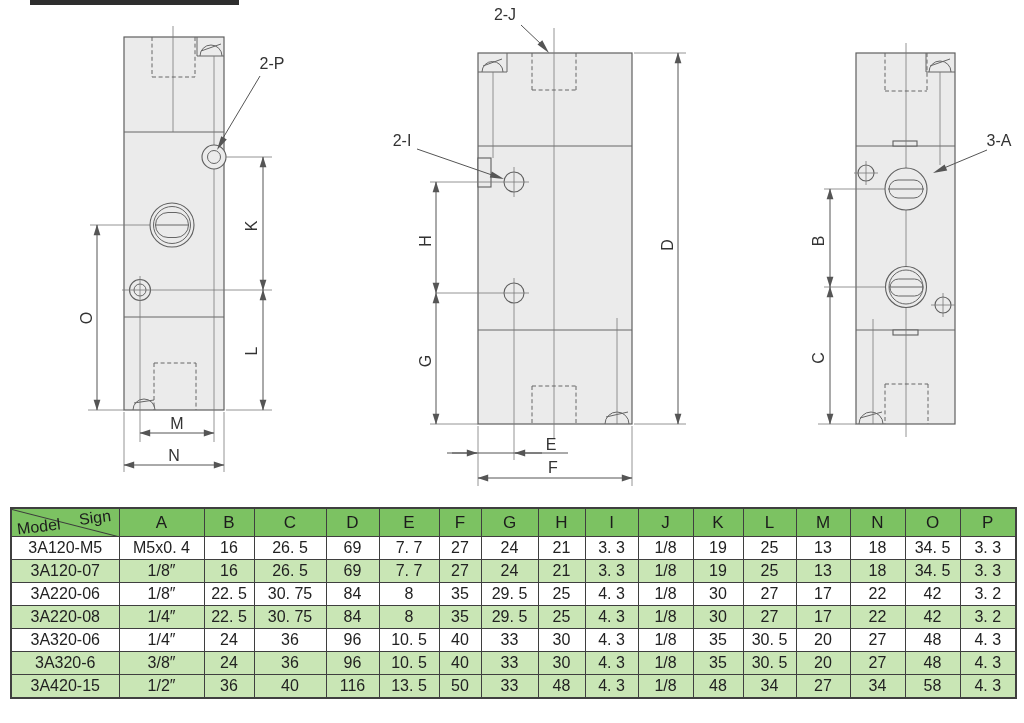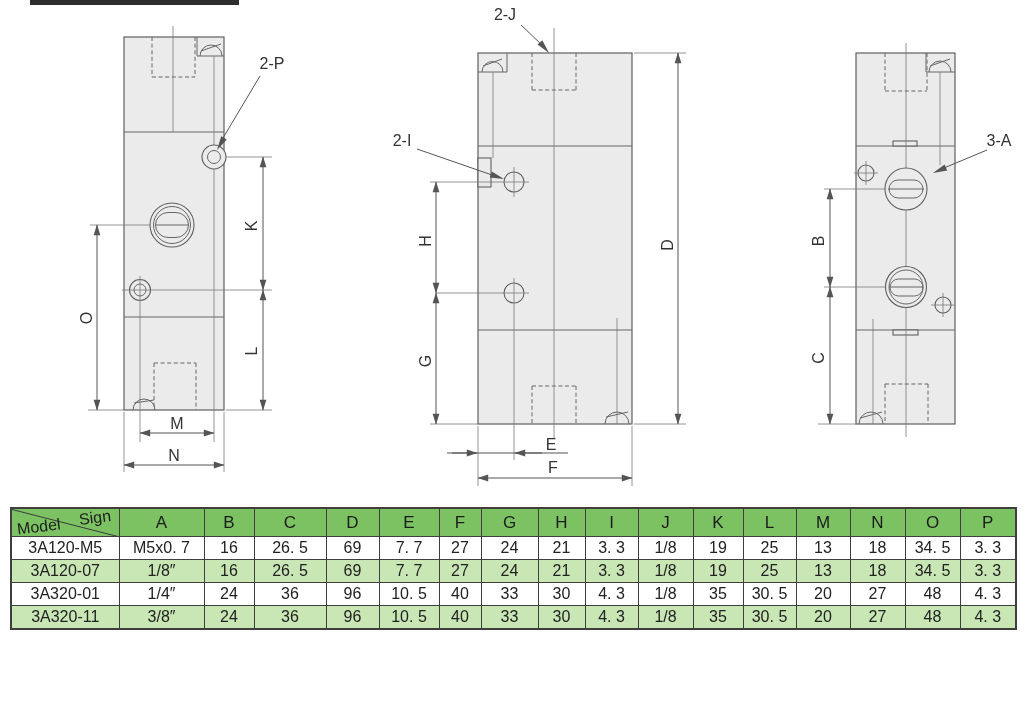--- a/index.html
+++ b/index.html
@@ -341,21 +341,21 @@
           <th>L</th>
           <th>M</th>
           <th>N</th>
           <th>O</th>
           <th>P</th>
         </tr>
     </thead>
     <tbody>
         <tr>
           <td>3A120-M5</td>
-          <td>M5x0. 7</td>
+          <td>M5x0. 4</td>
           <td>16</td>
           <td>26. 5</td>
           <td>69</td>
           <td>7. 7</td>
           <td>27</td>
           <td>24</td>
           <td>21</td>
           <td>3. 3</td>
           <td>1/8</td>
           <td>19</td>
@@ -378,52 +378,109 @@
           <td>3. 3</td>
           <td>1/8</td>
           <td>19</td>
           <td>25</td>
           <td>13</td>
           <td>18</td>
           <td>34. 5</td>
           <td>3. 3</td>
         </tr>
         <tr>
-          <td>3A320-01</td>
+          <td>3A220-06</td>
+          <td>1/8″</td>
+          <td>22. 5</td>
+          <td>30. 75</td>
+          <td>84</td>
+          <td>8</td>
+          <td>35</td>
+          <td>29. 5</td>
+          <td>25</td>
+          <td>4. 3</td>
+          <td>1/8</td>
+          <td>30</td>
+          <td>27</td>
+          <td>17</td>
+          <td>22</td>
+          <td>42</td>
+          <td>3. 2</td>
+        </tr>
+        <tr class="alt">
+          <td>3A220-08</td>
+          <td>1/4″</td>
+          <td>22. 5</td>
+          <td>30. 75</td>
+          <td>84</td>
+          <td>8</td>
+          <td>35</td>
+          <td>29. 5</td>
+          <td>25</td>
+          <td>4. 3</td>
+          <td>1/8</td>
+          <td>30</td>
+          <td>27</td>
+          <td>17</td>
+          <td>22</td>
+          <td>42</td>
+          <td>3. 2</td>
+        </tr>
+        <tr>
+          <td>3A320-06</td>
           <td>1/4″</td>
           <td>24</td>
           <td>36</td>
           <td>96</td>
           <td>10. 5</td>
           <td>40</td>
           <td>33</td>
           <td>30</td>
           <td>4. 3</td>
           <td>1/8</td>
           <td>35</td>
           <td>30. 5</td>
           <td>20</td>
           <td>27</td>
           <td>48</td>
           <td>4. 3</td>
         </tr>
         <tr class="alt">
-          <td>3A320-11</td>
+          <td>3A320-6</td>
           <td>3/8″</td>
           <td>24</td>
           <td>36</td>
           <td>96</td>
           <td>10. 5</td>
           <td>40</td>
           <td>33</td>
           <td>30</td>
           <td>4. 3</td>
           <td>1/8</td>
           <td>35</td>
           <td>30. 5</td>
           <td>20</td>
           <td>27</td>
           <td>48</td>
           <td>4. 3</td>
         </tr>
+        <tr class="alt">
+          <td>3A420-15</td>
+          <td>1/2″</td>
+          <td>36</td>
+          <td>40</td>
+          <td>116</td>
+          <td>13. 5</td>
+          <td>50</td>
+          <td>33</td>
+          <td>48</td>
+          <td>4. 3</td>
+          <td>1/8</td>
+          <td>48</td>
+          <td>34</td>
+          <td>27</td>
+          <td>34</td>
+          <td>58</td>
+          <td>4. 3</td>
+        </tr>
       </tbody>
   </table>
 </div>
 
 </body></html>

